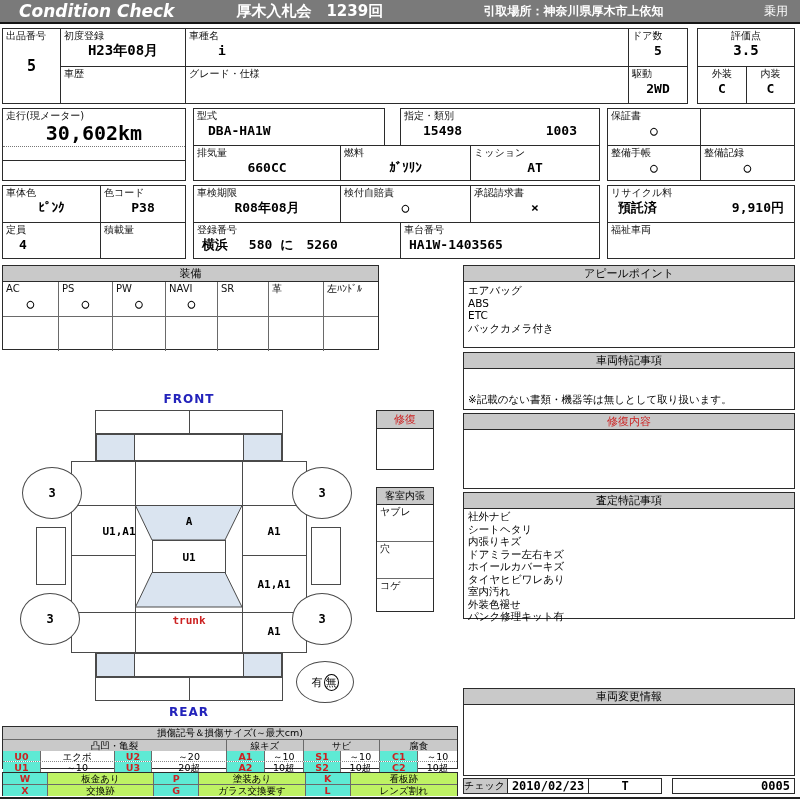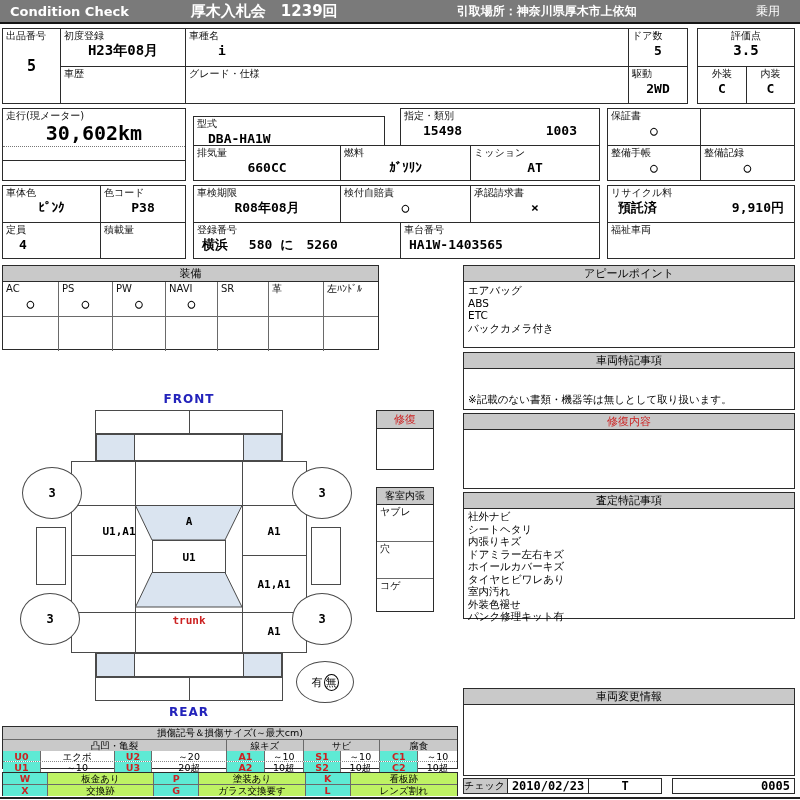--- a/index.html
+++ b/index.html
@@ -28,24 +28,24 @@
   .lgcode{background:#5eead4;color:#cc2222;font-weight:bold}
   .lglab{background:#bef264}
   .equipcell{box-sizing:border-box;border-right:1px solid #6a6a6a;position:relative}
 </style>
 </head>
 <body>
 
 <div class="page">
 
   <div class="abs topbar">
-    <span style="font-weight:bold;font-size:13px;padding-left:10px">Condition  Check</span>
+    <span style="font-style:italic;font-weight:bold;font-size:17px;padding-left:19px">Condition  Check</span>
     <span style="font-weight:bold;font-size:15px;padding-left:62px">厚木入札会　1239回</span>
     <span style="font-weight:bold;font-size:12px;margin-left:auto">引取場所：神奈川県厚木市上依知</span>
-    <span style="font-size:12px;margin-left:auto;padding-right:20px">乗用</span>
+    <span style="font-size:12px;margin-left:auto;padding-right:12px">乗用</span>
   </div>
 
   <div class="abs box" style="left:2px;top:28px;width:59px;height:76px">
     <div class="lbl">出品番号</div>
     <div class="val center" style="font-size:15px;margin-top:16px">5</div>
   </div>
   <div class="abs box" style="left:60px;top:28px;width:126px;height:39px">
     <div class="lbl">初度登録</div>
     <div class="val center" style="font-size:14px">H23年08月</div>
   </div>
@@ -81,21 +81,21 @@
     <div class="lbl center">内装</div>
     <div class="val center">C</div>
   </div>
 
   <div class="abs box" style="left:2px;top:108px;width:184px;height:73px">
     <div class="lbl">走行(現メーター)</div>
     <div class="val center" style="font-size:20px;line-height:20px">30,602km</div>
     <div class="dline" style="margin-top:3px"></div>
     <div style="border-top:1px solid #2b2b2b;margin-top:13px"></div>
   </div>
-  <div class="abs box" style="left:193px;top:116px;width:192px;height:38px">
+  <div class="abs box" style="left:193px;top:108px;width:192px;height:38px">
     <div class="lbl">型式</div>
     <div class="val" style="padding-left:14px">DBA-HA1W</div>
   </div>
   <div class="abs box" style="left:400px;top:108px;width:200px;height:38px">
     <div class="lbl">指定・類別</div>
     <div style="display:flex;justify-content:space-between;padding:0 22px">
       <span class="val">15498</span>
       <span class="val">1003</span>
     </div>
   </div>

